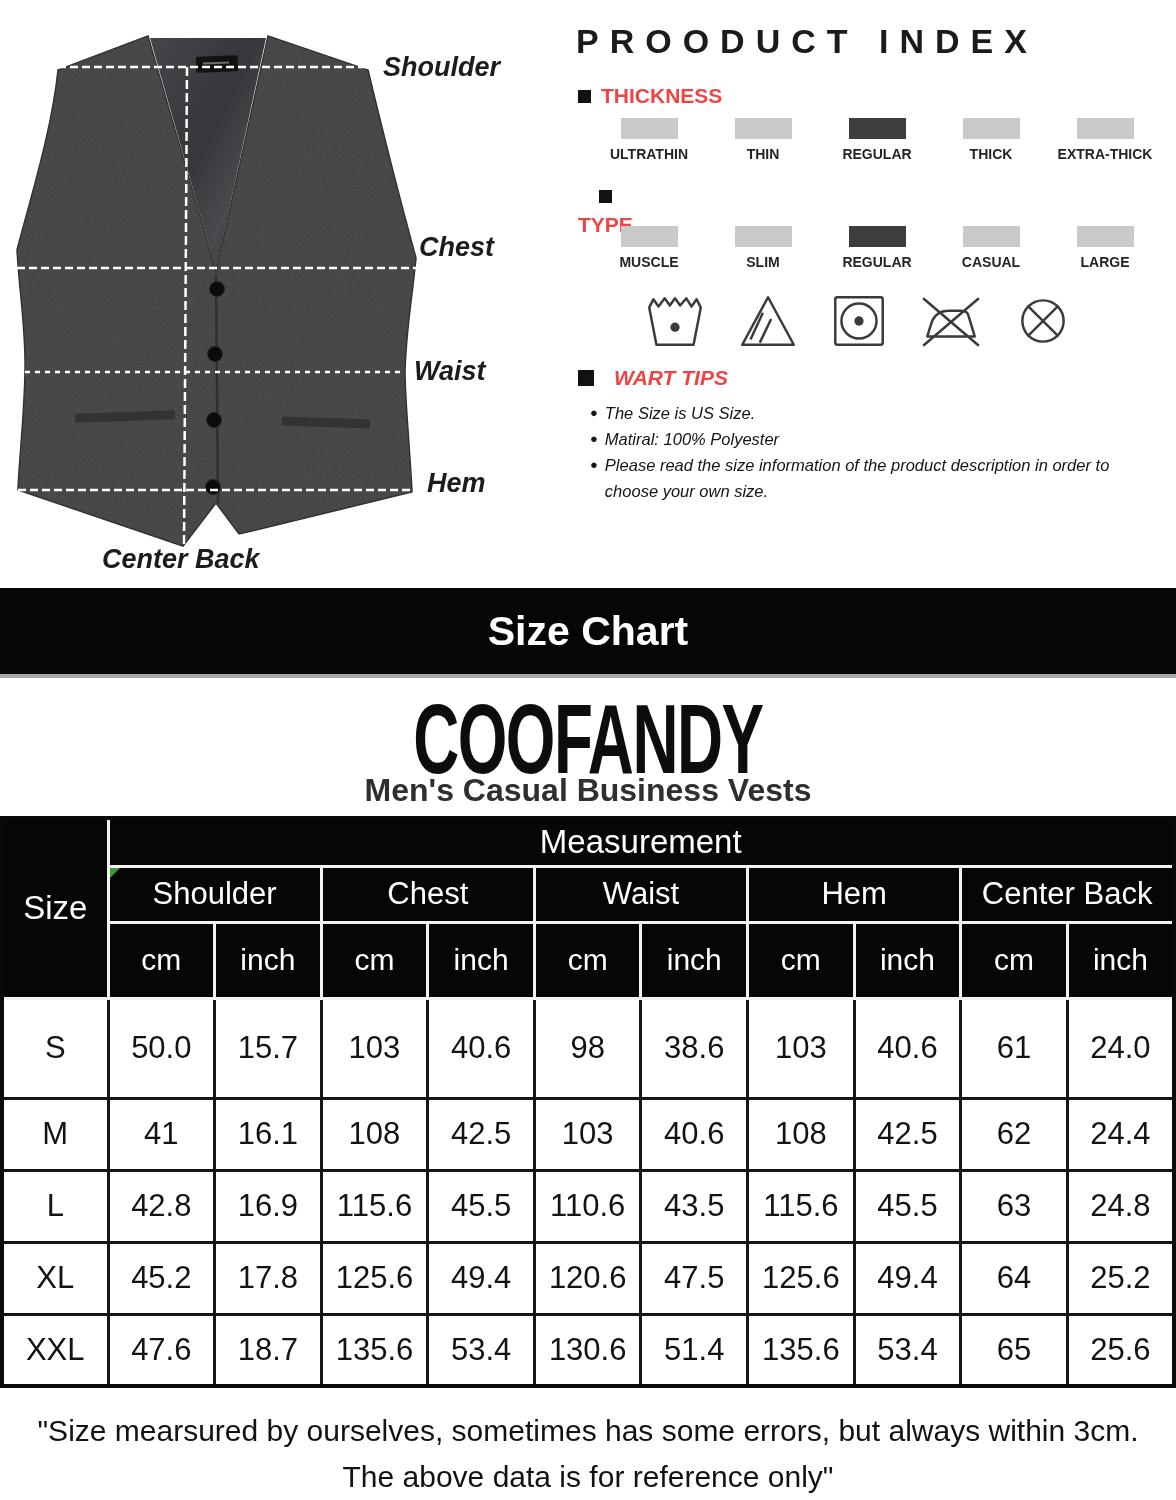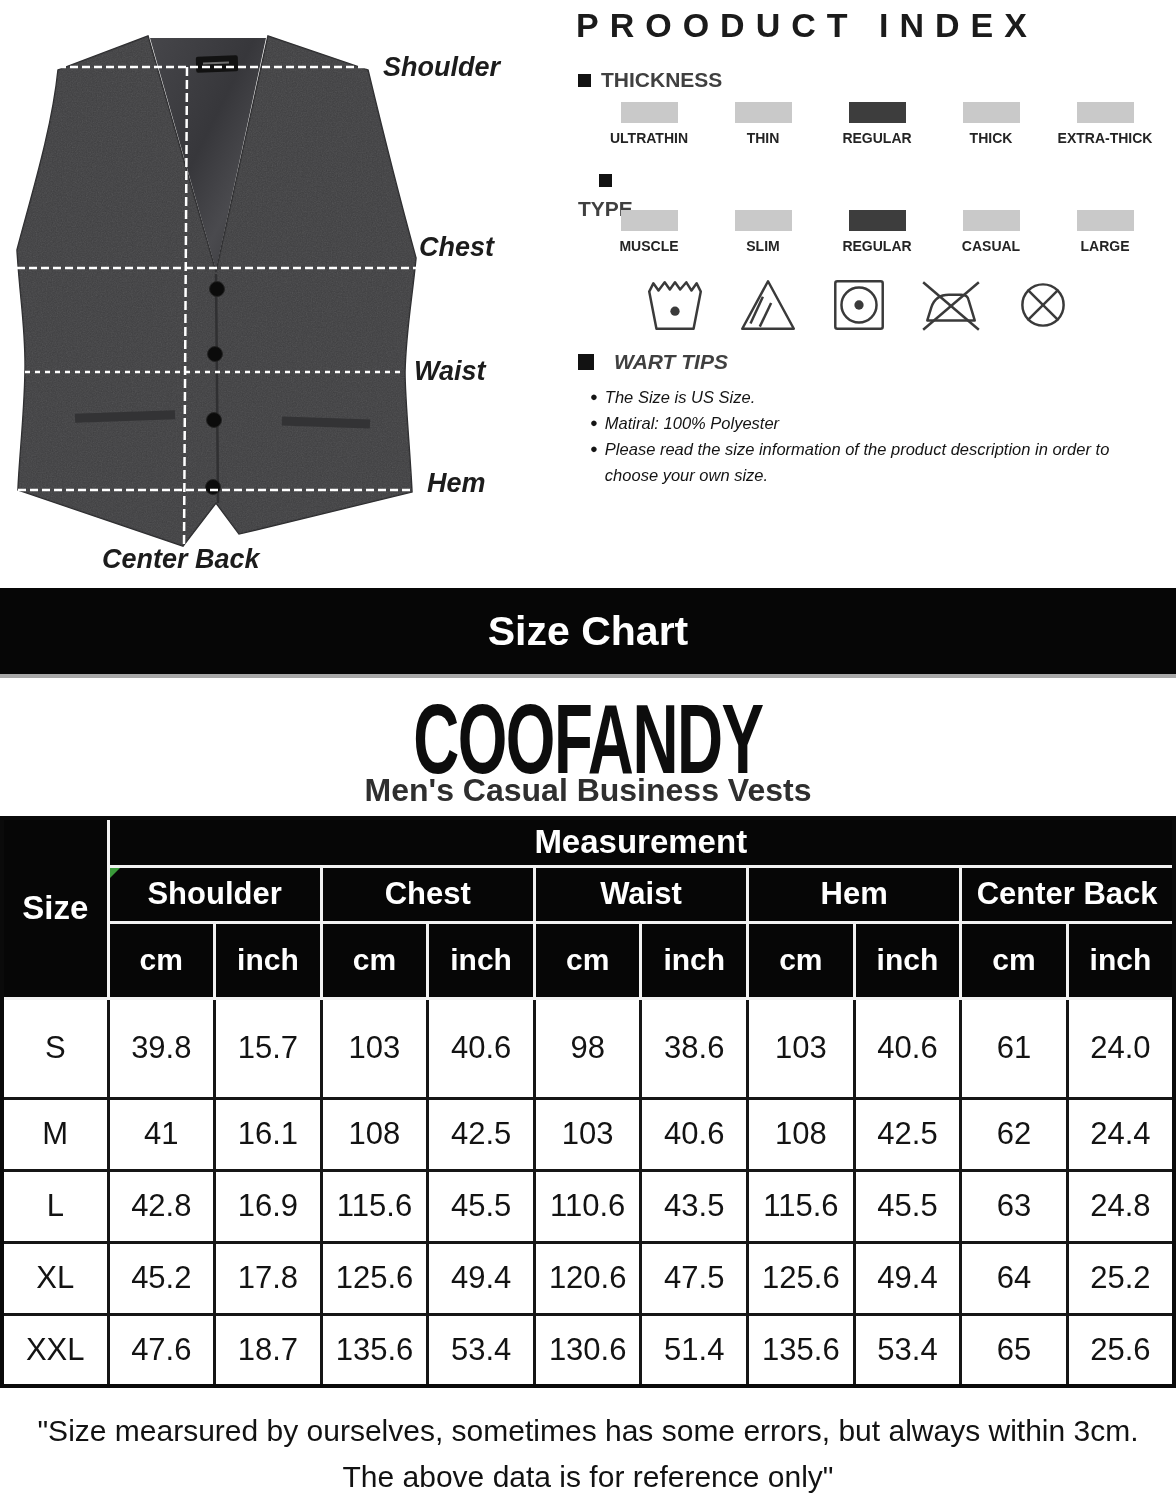--- a/index.html
+++ b/index.html
@@ -10,24 +10,24 @@
   .vest-figure{position:absolute;left:0;top:0;width:560px;height:588px;}
   .vest-figure svg{position:absolute;left:0;top:0;}
   .measure-label{position:absolute;font-style:italic;font-weight:bold;font-size:27px;color:#1c1c1c;white-space:nowrap;}
   .lbl-shoulder{left:383px;top:52px;}
   .lbl-chest{left:419px;top:232px;}
   .lbl-waist{left:414px;top:356px;}
   .lbl-hem{left:427px;top:468px;}
   .lbl-centerback{left:102px;top:544px;}
 
   
-  .product-index{position:absolute;left:560px;top:0;width:616px;height:704px;}
+  .product-index{position:absolute;left:560px;top:16px;width:616px;height:704px;}
   .pi-title{position:absolute;left:16px;top:6px;font-size:34px;font-weight:bold;letter-spacing:11px;color:#1b1b1b;}
   .pi-heading{position:absolute;left:18px;display:flex;align-items:center;gap:10px;
-              font-size:21px;font-weight:bold;color:#404040;}
+              font-size:21px;font-weight:bold;color:#ef4444;}
   .pi-heading .sq{width:13px;height:13px;background:#121212;flex:none;}
   .h-thickness{top:68px;}
   .h-type{top:174px;flex-direction:column;}
   .h-tips{top:350px;font-style:italic;gap:20px;}
   .h-tips .sq{width:16px;height:16px;}
   .opt-row{position:absolute;left:32px;display:flex;}
   .r-thickness{top:102px;}
   .r-type{top:210px;}
   .opt{width:114px;text-align:center;}
   .swatch{width:57px;height:21px;background:#c9c9c9;margin:0 auto;}
@@ -46,21 +46,21 @@
   .banner-underline{position:absolute;left:0;top:674px;width:1176px;height:4px;background:#a8a8a8;}
   .brand{position:absolute;left:0;top:690px;width:1176px;text-align:center;}
   .brand-text{display:inline-block;font-size:85px;font-weight:bold;color:#0d0d0d;letter-spacing:-2px;
               transform:scale(0.75,1.15);transform-origin:center top;line-height:85px;}
   .subtitle{position:absolute;left:0;top:772px;width:1176px;text-align:center;
             font-size:32px;font-weight:bold;color:#2f2f2f;}
 
   
   .size-table{position:absolute;left:0;top:816px;width:1176px;border-collapse:collapse;table-layout:fixed;
               border:4px solid #0a0a0a;}
-  .size-table thead th{background:#060606;color:#fff;border:3px solid #f2f2f2;font-weight:bold;padding:0;}
+  .size-table thead th{background:#060606;color:#fff;border:3px solid #f2f2f2;font-weight:normal;padding:0;}
   .tr-measure{height:48px;}  .tr-measure th{font-size:33px;}
   .tr-names{height:56px;}    .tr-names th{font-size:31px;}
   .tr-units{height:76px;}    .tr-units th{font-size:30px;}
   .th-size{font-size:33px;}
   .size-table tbody th,.size-table tbody td{background:#fff;color:#131313;border:3px solid #161616;
               font-size:31px;font-weight:normal;text-align:center;padding:0;}
   .row-s{height:100px;} .row-std{height:72px;}
   .excel-mark{position:absolute;left:0;top:0;width:0;height:0;
               border-top:10px solid #3a9a3a;border-right:10px solid transparent;}
   .th-rel{position:relative;}
@@ -276,21 +276,21 @@
         <th>inch</th>
         <th>cm</th>
         <th>inch</th>
         <th>cm</th>
         <th>inch</th>
       </tr>
     </thead>
     <tbody>
       <tr class="row-s">
         <th>S</th>
-        <td>39.8</td>
+        <td>50.0</td>
         <td>15.7</td>
         <td>103</td>
         <td>40.6</td>
         <td>98</td>
         <td>38.6</td>
         <td>103</td>
         <td>40.6</td>
         <td>61</td>
         <td>24.0</td>
       </tr>

